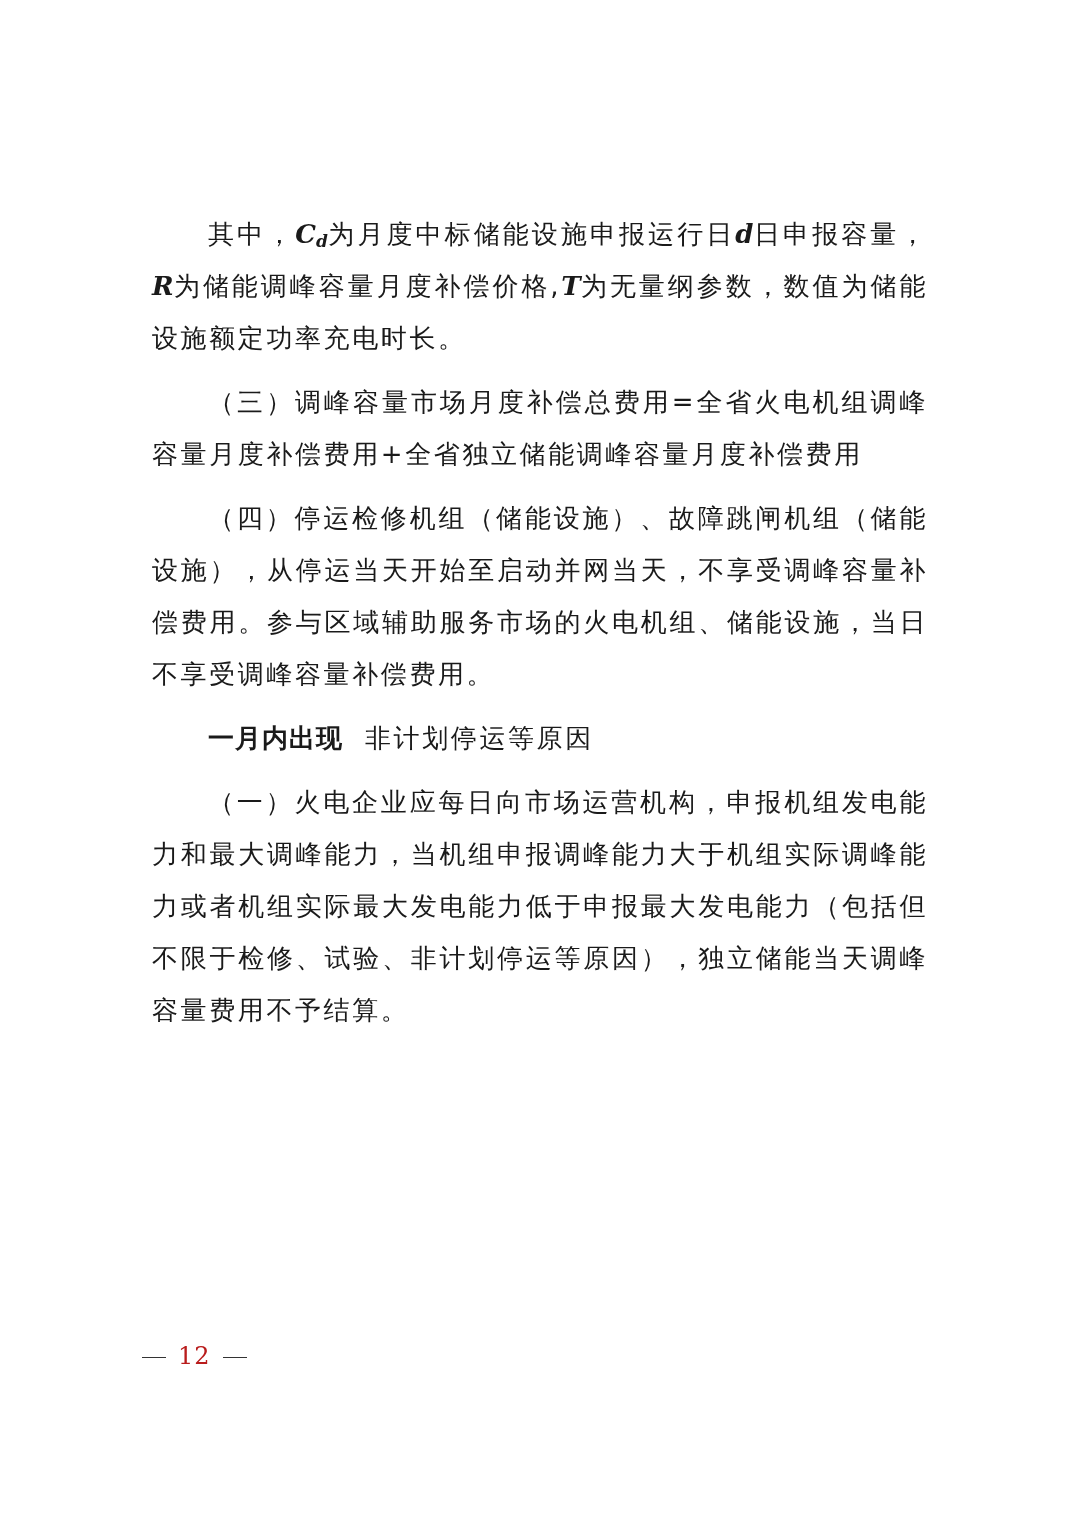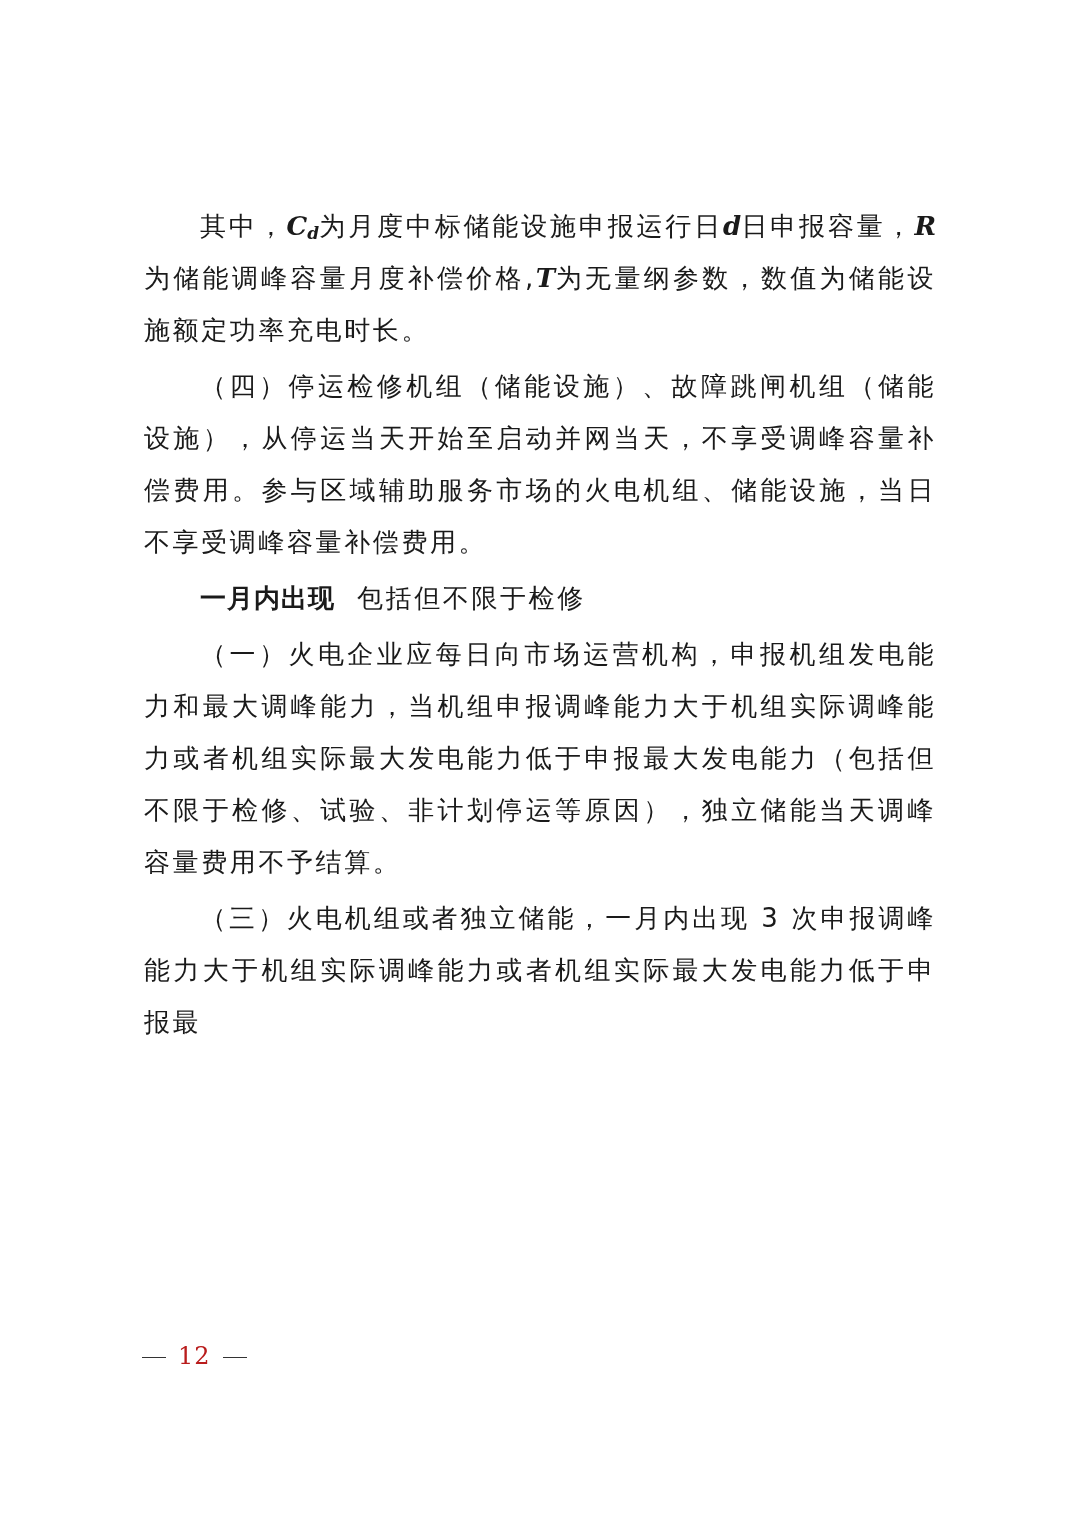--- a/index.html
+++ b/index.html
@@ -3,46 +3,46 @@
 <meta charset="utf-8">
 <style>
   html, body { margin: 0; padding: 0; background: #ffffff; }
   body { width: 1080px; height: 1527px; position: relative; overflow: hidden; }
   .page {
     position: absolute; left: 140px; top: 196px; width: 800px;
     font-family: "DejaVu Sans", "Liberation Sans", sans-serif;
     font-size: 26px; color: #1a1a1a; line-height: 52px;
     letter-spacing: 2.6px;
   }
-  .para { margin: 4px; text-indent: 56px; text-align: justify; text-align-last: left; }
+  .para { margin: 12px; text-indent: 56px; text-align: justify; text-align-last: left; }
   .math { font-family: "DejaVu Serif", "Liberation Serif", serif; font-style: italic; font-weight: bold; letter-spacing: 0; }
   .math sub { font-size: 17px; vertical-align: -4px; line-height: 0; }
   .heading { font-weight: bold; letter-spacing: 1px; }
   .heading-title { font-weight: normal; margin-left: 22px; }
   .page-number {
     position: absolute; left: 142px; top: 1342px;
     font-family: "DejaVu Serif", "Liberation Serif", serif;
     font-size: 24px; color: #b91c1c; letter-spacing: 1px;
   }
   .dash { display: inline-block; width: 24px; height: 1.5px; background: #333; vertical-align: middle; margin: 0 12px; }
   .dash:first-child { margin-left: 0; }
 </style>
 </head>
 <body>
 
 <div class="page">
 
   <p class="para"><span>其中，</span><span class="math"><span>C</span><sub>d</sub></span><span>为月度中标储能设施申报运行日</span><span class="math">d</span><span>日申报容量，</span><span class="math">R</span><span>为储能调峰容量月度补偿价格,</span><span class="math">T</span><span>为无量纲参数，数值为储能设施额定功率充电时长。</span></p>
 
 
+  <p class="para">（三）调峰容量市场月度补偿总费用=全省火电机组调峰容量月度补偿费用+全省独立储能调峰容量月度补偿费用</p>
 
   <p class="para">（四）停运检修机组（储能设施）、故障跳闸机组（储能设施），从停运当天开始至启动并网当天，不享受调峰容量补偿费用。参与区域辅助服务市场的火电机组、储能设施，当日不享受调峰容量补偿费用。</p>
 
-  <p class="para"><span class="heading">一月内出现</span><span class="heading-title">包括但不限于检修</span></p>
+  <p class="para"><span class="heading">一月内出现</span><span class="heading-title">非计划停运等原因</span></p>
 
   <p class="para">（一）火电企业应每日向市场运营机构，申报机组发电能力和最大调峰能力，当机组申报调峰能力大于机组实际调峰能力或者机组实际最大发电能力低于申报最大发电能力（包括但不限于检修、试验、非计划停运等原因），独立储能当天调峰容量费用不予结算。</p>
 
 
-  <p class="para">（三）火电机组或者独立储能，一月内出现 3 次申报调峰能力大于机组实际调峰能力或者机组实际最大发电能力低于申报最</p>
 
 </div>
 
 <div class="page-number"><span class="dash"></span><span>12</span><span class="dash"></span></div>
 
 </body></html>

